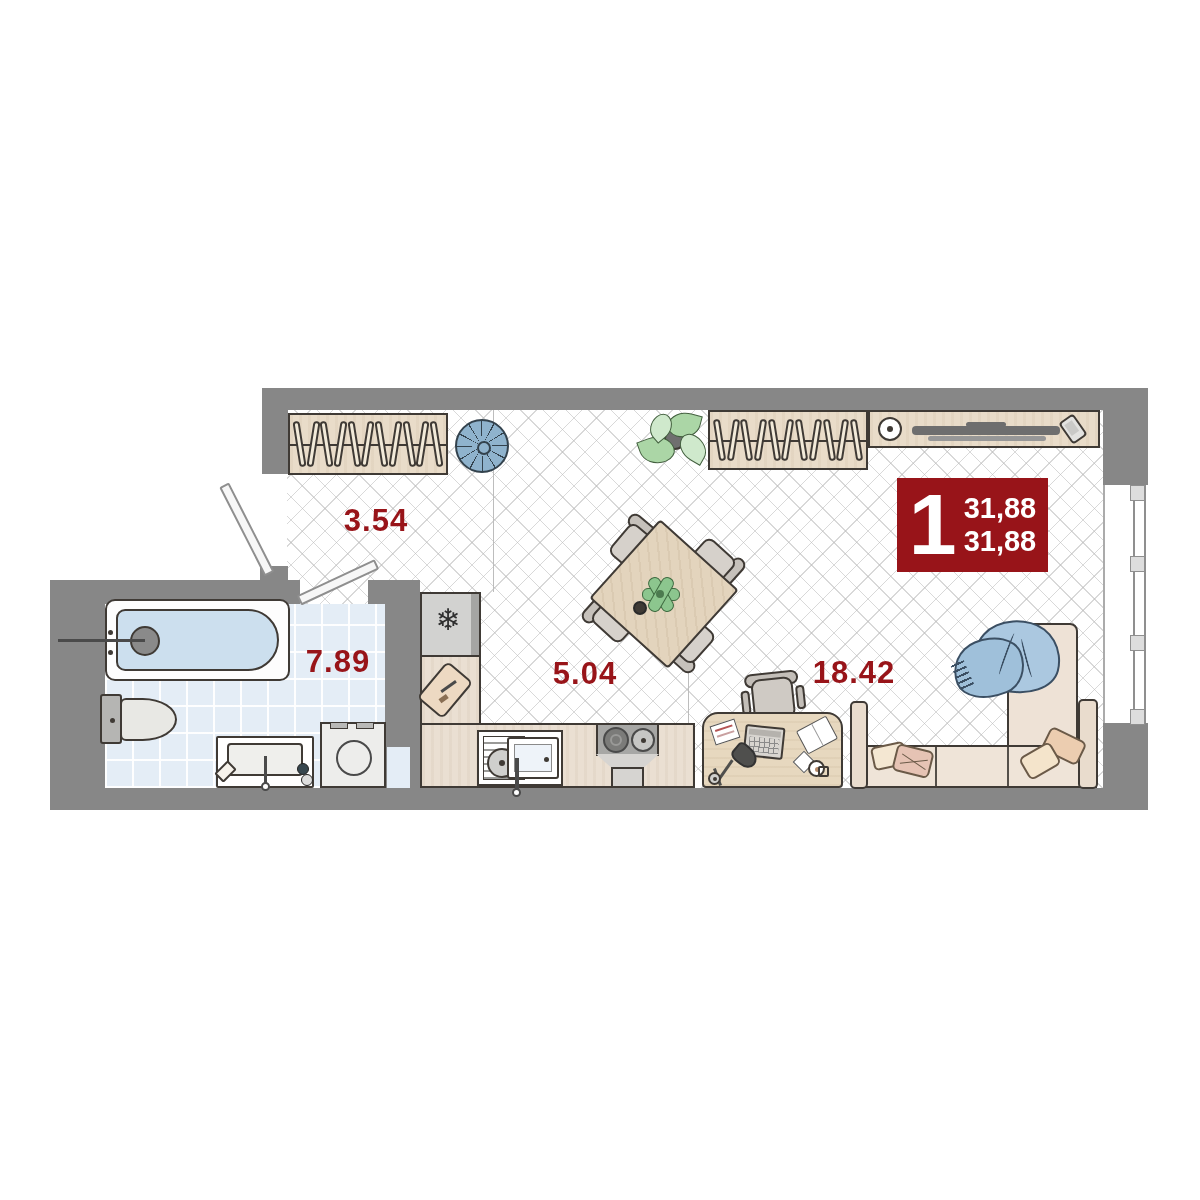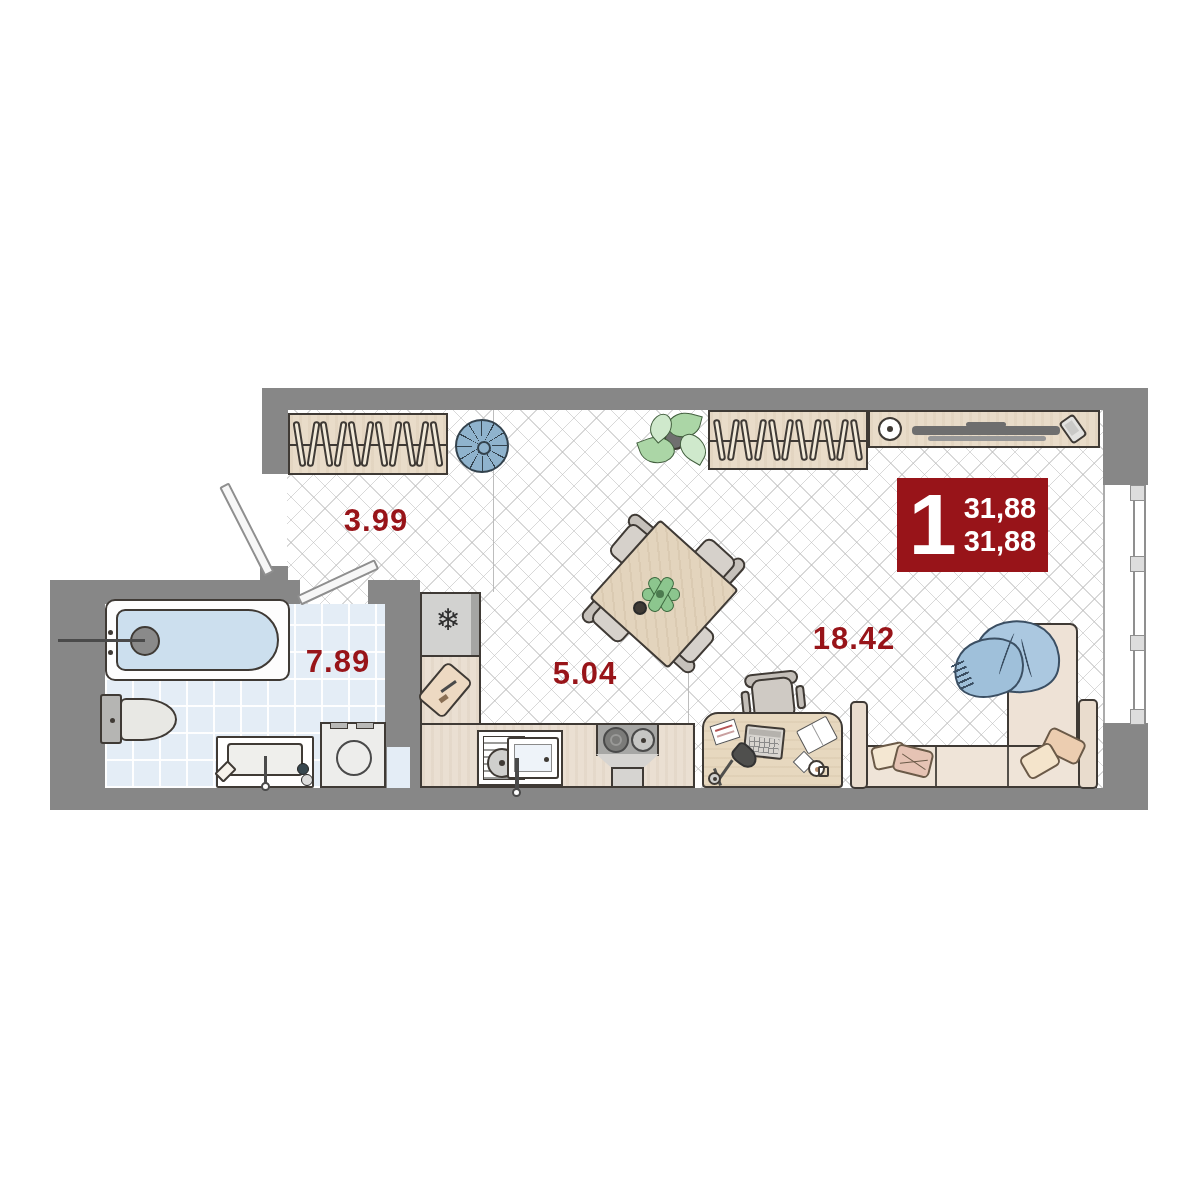--- a/index.html
+++ b/index.html
@@ -303,18 +303,18 @@
   </div>
 
   <div class="abs" style="left:872px;top:744px;width:34px;height:24px;background:#f4e7d2;border:2px solid #6b5a48;border-radius:5px;transform:rotate(-12deg);box-sizing:border-box;"></div>
   <div class="abs" style="left:894px;top:747px;width:38px;height:28px;background:#e6c3b4;border:2px solid #6b5a48;border-radius:6px;transform:rotate(14deg);box-sizing:border-box;">
     <div class="abs" style="left:4px;top:12px;width:28px;height:1px;background:#6b5a48;transform:rotate(20deg);"></div>
     <div class="abs" style="left:4px;top:12px;width:28px;height:1px;background:#6b5a48;transform:rotate(-20deg);"></div>
   </div>
   <div class="abs" style="left:1044px;top:733px;width:40px;height:26px;background:#eccdb0;border:2px solid #6b5a48;border-radius:6px;transform:rotate(26deg);box-sizing:border-box;"></div>
   <div class="abs" style="left:1022px;top:748px;width:36px;height:26px;background:#f4e4cb;border:2px solid #6b5a48;border-radius:6px;transform:rotate(-30deg);box-sizing:border-box;"></div>
 
-  <div class="area-label" style="left:330px;top:503px;width:92px;">3.99</div>
+  <div class="area-label" style="left:330px;top:503px;width:92px;">3.54</div>
   <div class="area-label" style="left:296px;top:644px;width:84px;">7.89</div>
   <div class="area-label" style="left:543px;top:656px;width:84px;">5.04</div>
-  <div class="area-label" style="left:806px;top:621px;width:96px;">18.42</div>
+  <div class="area-label" style="left:806px;top:655px;width:96px;">18.42</div>
 
 </div>
 
 </body></html>

